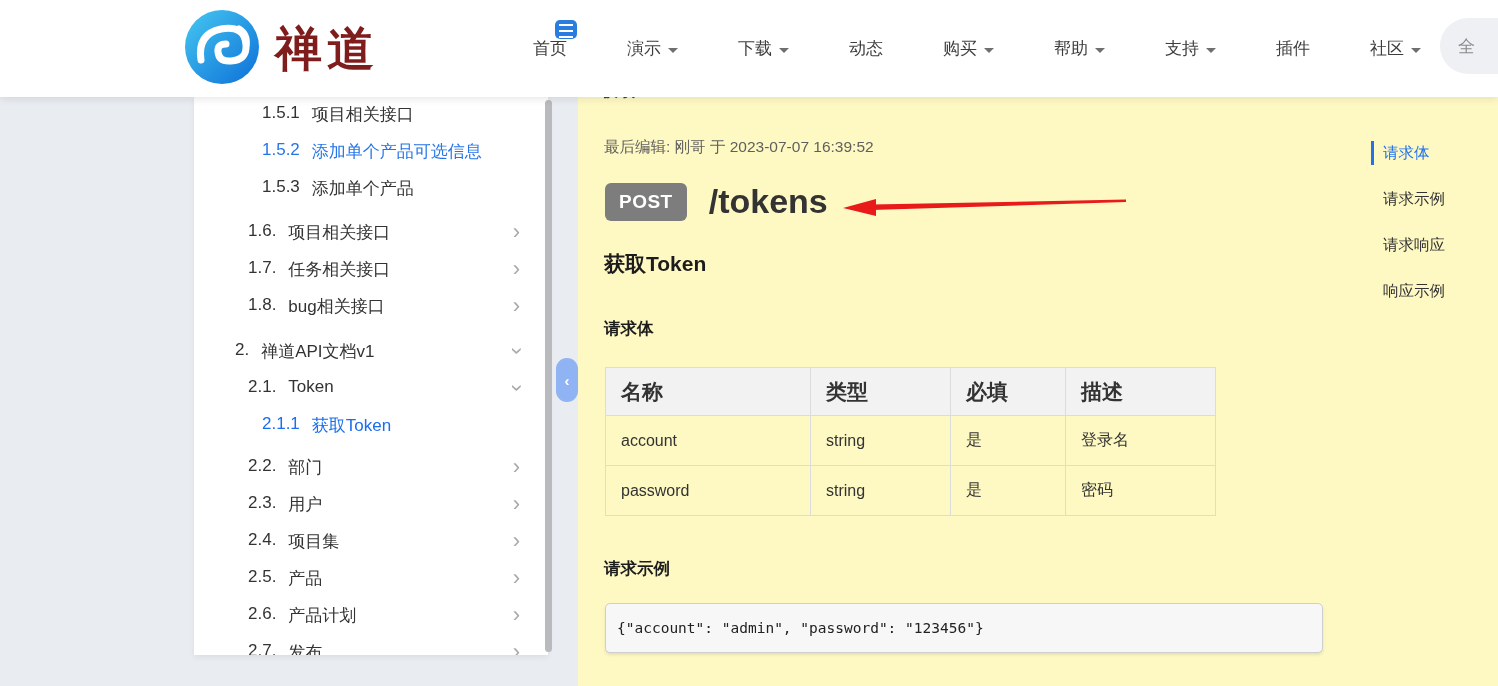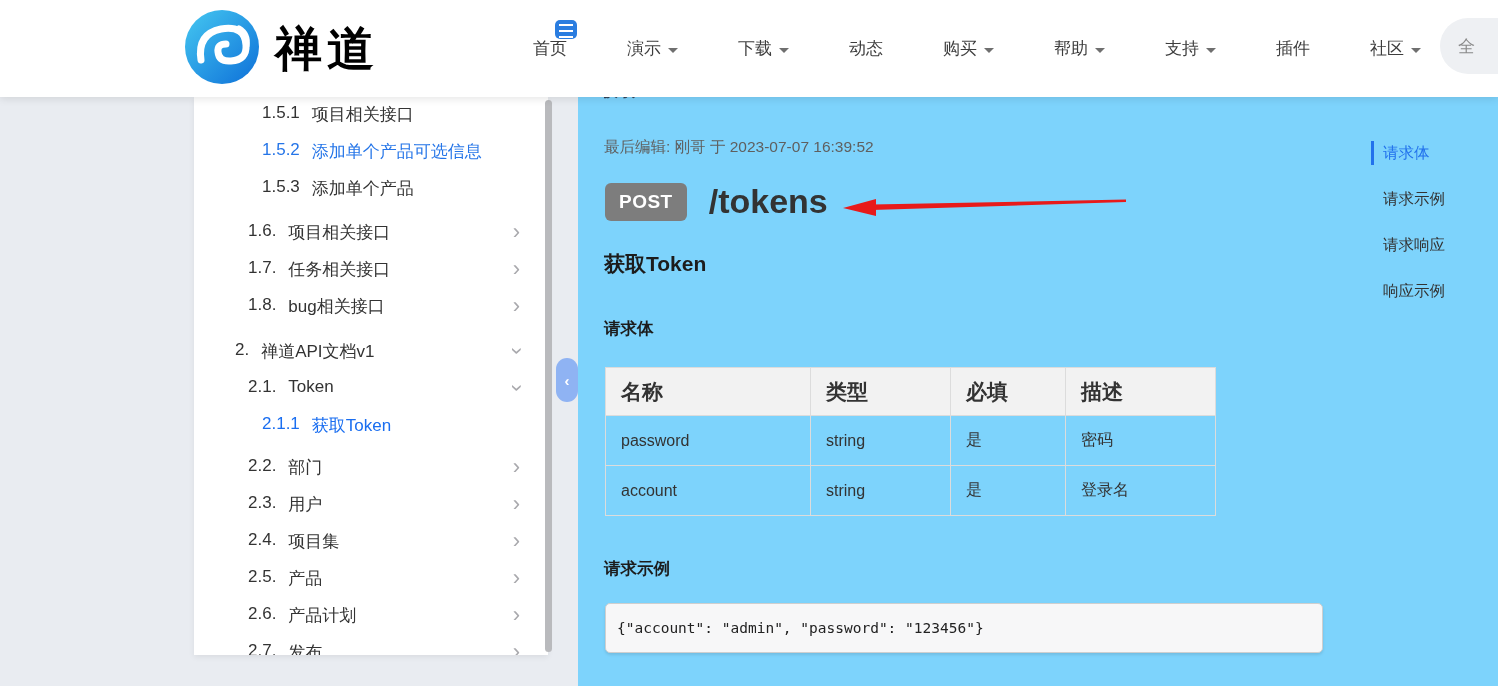--- a/index.html
+++ b/index.html
@@ -4,21 +4,21 @@
 <style>
   * { margin:0; padding:0; box-sizing:border-box; }
   html,body { width:1498px; height:686px; overflow:hidden; background:#e9ecf1;
               font-family:"Liberation Sans","DejaVu Sans",sans-serif; }
   #screen { position:relative; width:1498px; height:686px; overflow:hidden; }
 
   
   .navbar { position:absolute; left:0; top:0; width:1498px; height:97px; background:#ffffff;
             box-shadow:0 2px 8px rgba(0,0,0,0.10); z-index:10; }
   .logo { position:absolute; left:183px; top:8px; display:flex; align-items:center; }
-  .logo-text { font-size:47px; font-weight:900; color:#000000; letter-spacing:5px; margin-left:14px;
+  .logo-text { font-size:47px; font-weight:900; color:#7f1d1d; letter-spacing:5px; margin-left:14px;
                font-family:"Liberation Serif","DejaVu Serif",serif; position:relative; top:2px; }
   .logo-seal { position:absolute; left:372px; top:12px; width:22px; height:19px; background:#2a7de0;
                border-radius:5px; }
   .logo-seal i { display:block; background:#fff; height:2px; margin:4px 4px 0 4px; }
   .nav-menu { position:absolute; left:533px; top:0; height:97px; display:flex; align-items:center; gap:60px; }
   .nav-item { display:flex; align-items:center; font-size:17px; color:#3d3d3d; cursor:pointer; white-space:nowrap; }
   .caret { width:0; height:0; border-left:5px solid transparent; border-right:5px solid transparent;
            border-top:5px solid #6f6f6f; margin-left:7px; margin-top:3px; }
   .search-pill { position:absolute; right:-26px; top:18px; width:84px; height:56px; background:#eef0f3;
                  border-radius:28px; display:flex; align-items:center; padding-left:18px;
@@ -41,21 +41,21 @@
   .tree-item.active { color:#1a6ef0; font-weight:normal; }
   .chev { position:absolute; right:28px; color:#a9a9ad; font-size:22px; line-height:1; font-weight:400; }
   .chev.down { transform:rotate(90deg); }
   .sidebar-scrollbar { position:absolute; left:545px; top:100px; width:7px; height:552px;
                        background:#b9babd; border-radius:4px; z-index:4; }
   .collapse-handle { position:absolute; left:556px; top:358px; width:22px; height:44px; background:#8fb3f3;
                      border-radius:11px; z-index:5; display:flex; align-items:center; justify-content:center;
                      color:#ffffff; font-size:15px; font-weight:bold; cursor:pointer; }
 
   
-  .main { position:absolute; left:578px; top:97px; width:920px; height:589px; background:#7dd3fc; z-index:2; }
+  .main { position:absolute; left:578px; top:97px; width:920px; height:589px; background:#fef9c3; z-index:2; }
   .clipped-heading { position:absolute; left:23px; top:-18px; font-size:17px; font-weight:bold; color:#2f3d52; }
   .meta { position:absolute; left:26px; top:40px; font-size:15.5px; color:#5f5f5f; }
   .endpoint-row { position:absolute; left:27px; top:85px; display:flex; align-items:center; }
   .method-badge { background:var(--badge,#7d7d7d); color:#fff; font-weight:bold; font-size:19px;
                   letter-spacing:0.5px; padding:8px 14px; border-radius:6px; }
   .endpoint-path { font-size:34px; font-weight:bold; color:#333; margin-left:22px;
                    font-family:"Liberation Sans","DejaVu Sans",sans-serif; }
   .red-arrow { position:absolute; left:262px; top:98px; }
   .page-title { position:absolute; left:26px; top:153px; font-size:21px; font-weight:bold; color:#1c1c1c; }
   .sec-h { position:absolute; left:26px; font-size:16.5px; font-weight:bold; color:#1c1c1c; }
@@ -105,30 +105,30 @@
       <thead>
           <tr id="param-head-row">
             <th class="col-name">名称</th>
             <th class="col-type">类型</th>
             <th class="col-req">必填</th>
             <th class="col-desc">描述</th>
           </tr>
         </thead>
       <tbody id="param-body">
           <tr>
+            <td>account</td>
+            <td>string</td>
+            <td>是</td>
+            <td>登录名</td>
+          </tr>
+          <tr>
             <td>password</td>
             <td>string</td>
             <td>是</td>
             <td>密码</td>
-          </tr>
-          <tr>
-            <td>account</td>
-            <td>string</td>
-            <td>是</td>
-            <td>登录名</td>
           </tr>
         </tbody>
     </table>
 
     <div class="sec-h req-example">请求示例</div>
     <div class="code-block">
       <span class="code-text">{"account": "admin", "password": "123456"}</span>
     </div>
   </div>
 

